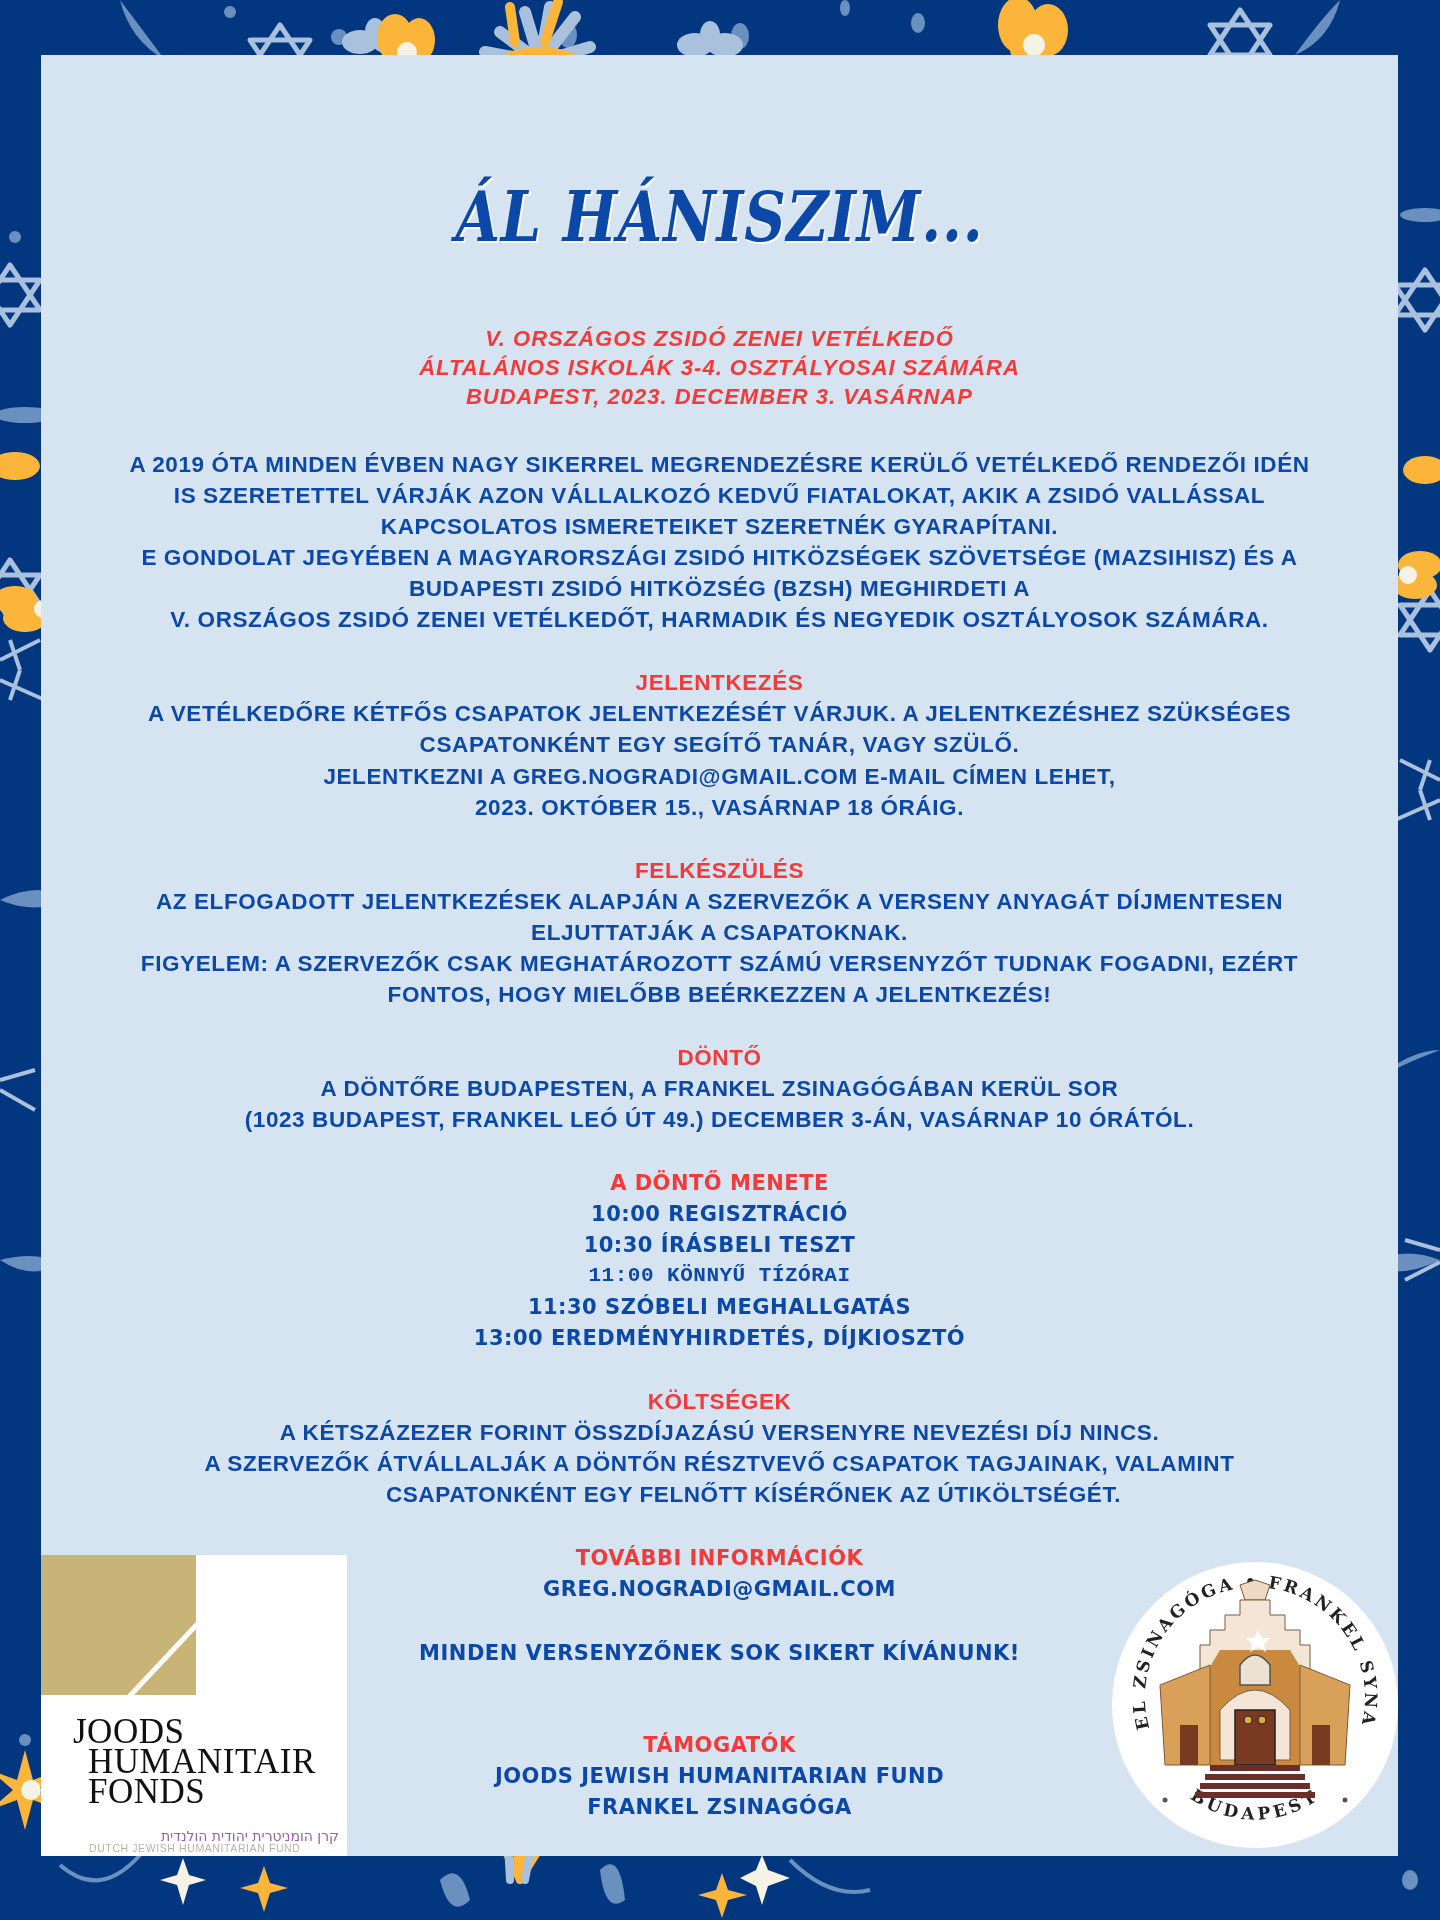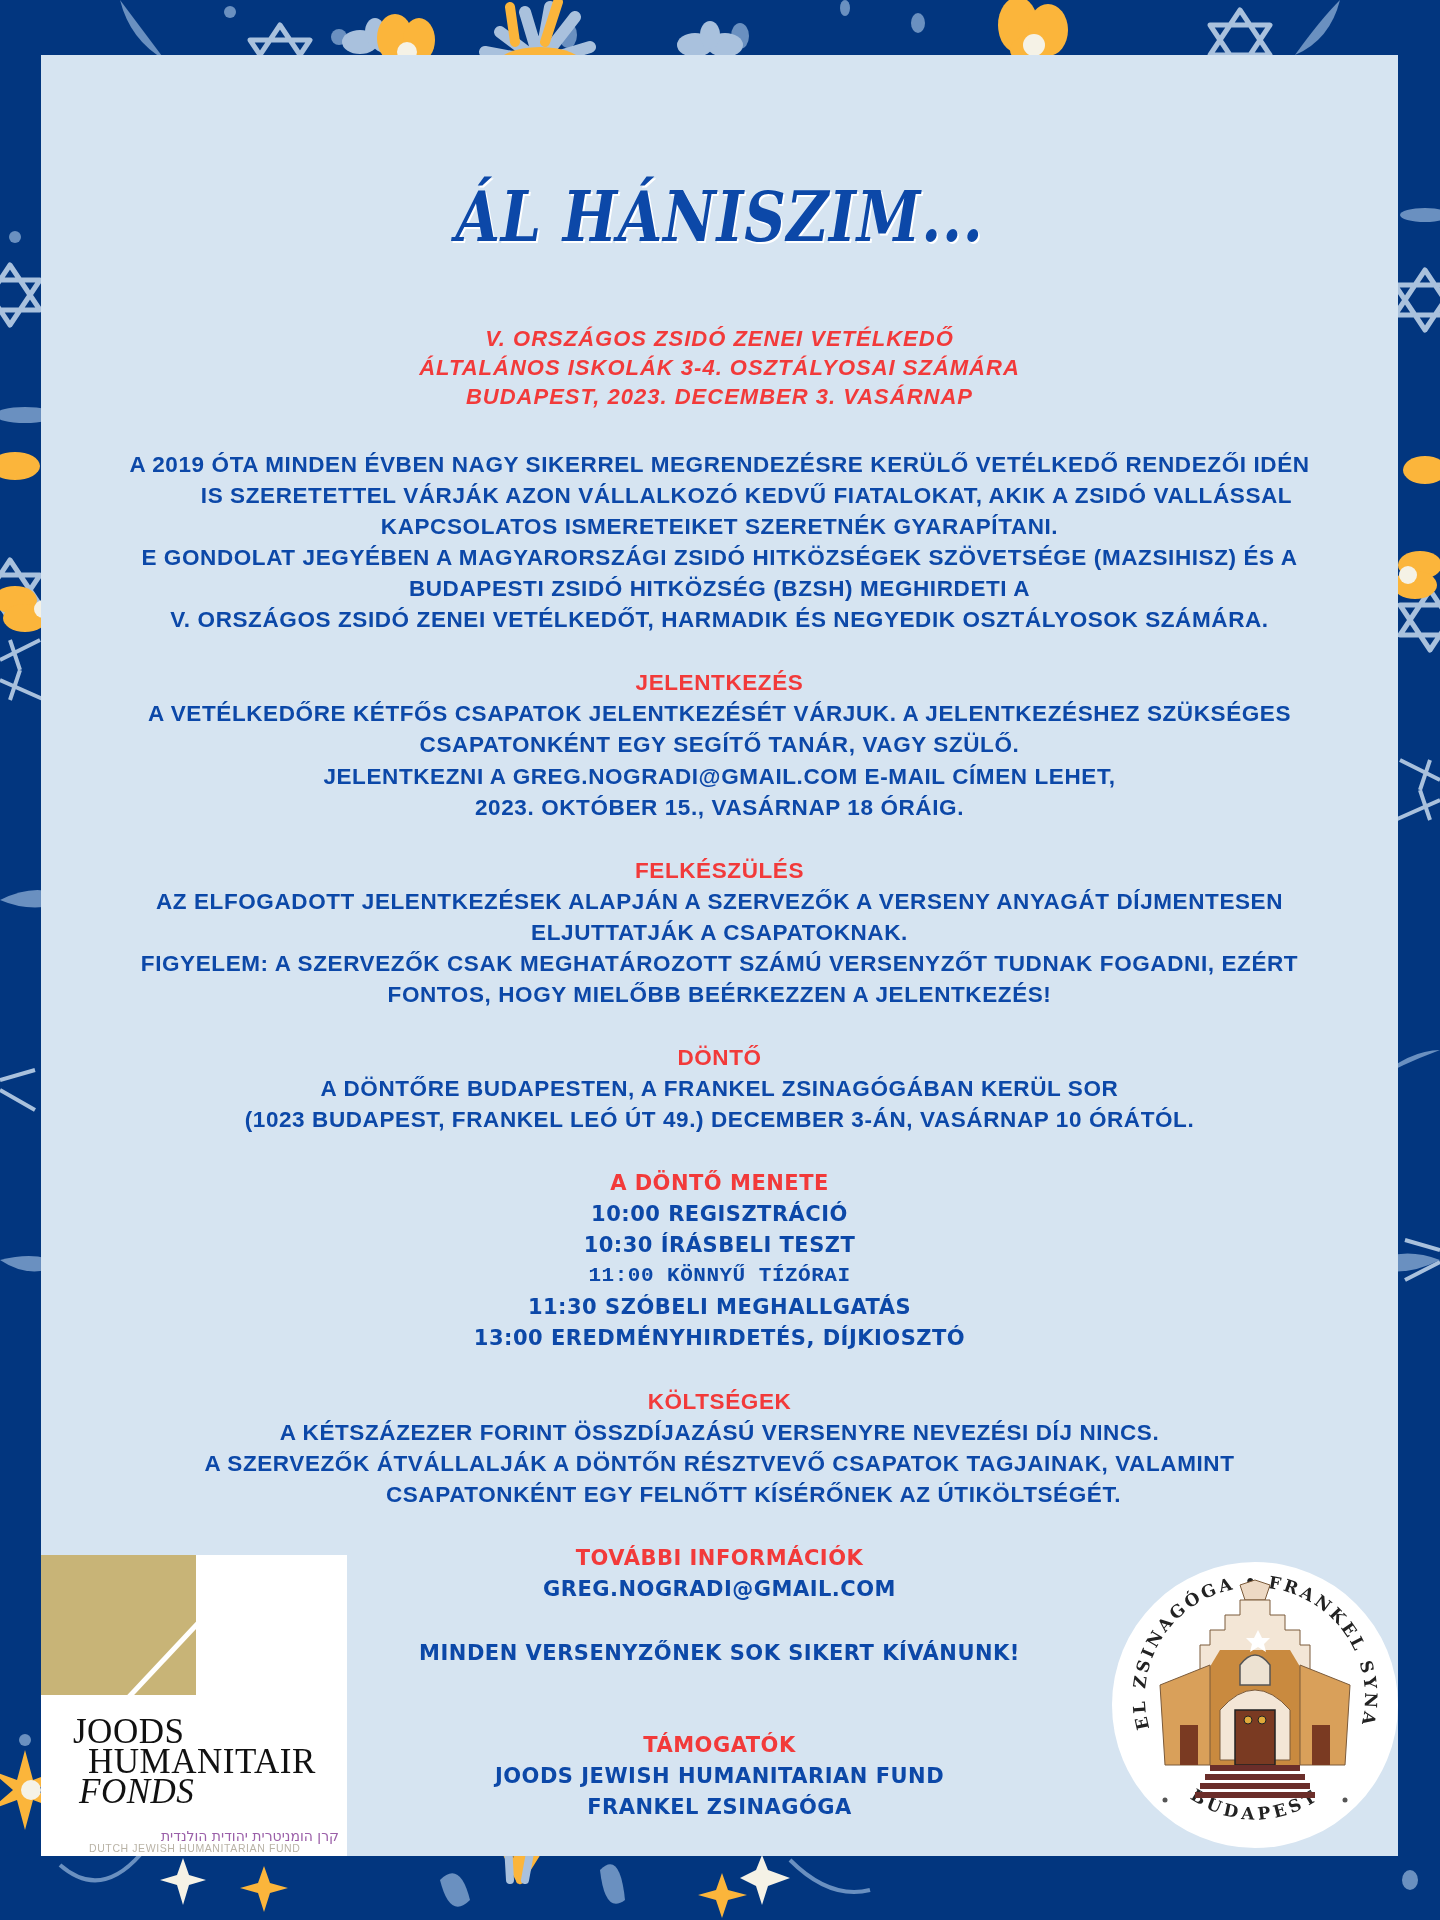--- a/index.html
+++ b/index.html
@@ -125,21 +125,21 @@
   <div class="line title" style="top:120px;">ÁL HÁNISZIM...</div>
 
   <div>
     <div class="line sub" style="top:271px;">V. ORSZÁGOS ZSIDÓ ZENEI VETÉLKEDŐ</div>
     <div class="line sub" style="top:300px;">ÁLTALÁNOS ISKOLÁK 3-4. OSZTÁLYOSAI SZÁMÁRA</div>
     <div class="line sub" style="top:329px;">BUDAPEST, 2023. DECEMBER 3. VASÁRNAP</div>
   </div>
 
   <div>
     <div class="line body" style="top:397px;">A 2019 ÓTA MINDEN ÉVBEN NAGY SIKERREL MEGRENDEZÉSRE KERÜLŐ VETÉLKEDŐ RENDEZŐI IDÉN</div>
-    <div class="line body" style="top:428px;padding-left:27px;">IS SZERETETTEL VÁRJÁK AZON VÁLLALKOZÓ KEDVŰ FIATALOKAT, AKIK A ZSIDÓ VALLÁSSAL</div>
+    <div class="line body" style="top:428px;">IS SZERETETTEL VÁRJÁK AZON VÁLLALKOZÓ KEDVŰ FIATALOKAT, AKIK A ZSIDÓ VALLÁSSAL</div>
     <div class="line body" style="top:459px;">KAPCSOLATOS ISMERETEIKET SZERETNÉK GYARAPÍTANI.</div>
     <div class="line body" style="top:490px;">E GONDOLAT JEGYÉBEN A MAGYARORSZÁGI ZSIDÓ HITKÖZSÉGEK SZÖVETSÉGE (MAZSIHISZ) ÉS A</div>
     <div class="line body" style="top:521px;">BUDAPESTI ZSIDÓ HITKÖZSÉG (BZSH) MEGHIRDETI A</div>
     <div class="line body" style="top:552px;">V. ORSZÁGOS ZSIDÓ ZENEI VETÉLKEDŐT, HARMADIK ÉS NEGYEDIK OSZTÁLYOSOK SZÁMÁRA.</div>
   </div>
 
   <div>
     <div class="line head" style="top:615px;">JELENTKEZÉS</div>
     <div class="line body" style="top:646px;">A VETÉLKEDŐRE KÉTFŐS CSAPATOK JELENTKEZÉSÉT VÁRJUK. A JELENTKEZÉSHEZ SZÜKSÉGES</div>
     <div class="line body" style="top:677px;">CSAPATONKÉNT EGY SEGÍTŐ TANÁR, VAGY SZÜLŐ.</div>
@@ -191,21 +191,21 @@
   </div>
 </div>
 
 <div class="logo-jhf">
   <div class="gold"></div>
   <svg style="position:absolute;left:0;top:0;" width="160" height="145">
     <line x1="160" y1="65" x2="85" y2="145" stroke="#ffffff" stroke-width="5"></line>
   </svg>
   <div class="name" style="top:162px;">JOODS</div>
   <div class="name" style="top:192px;left:47px;">HUMANITAIR</div>
-  <div class="name" style="top:222px;left:38px;font-style:italic;">FONDS</div>
+  <div class="name" style="top:222px;left:47px;">FONDS</div>
   <div class="hebrew">קרן הומניטרית יהודית הולנדית</div>
   <div class="eng">DUTCH JEWISH HUMANITARIAN FUND</div>
 </div>
 
 <div class="logo-frankel">
   <svg width="290" height="290" viewBox="0 0 290 290" xmlns="http://www.w3.org/2000/svg">
     <defs>
       <path id="ringTop" d="M 40 170 A 110 110 0 1 1 250 170"></path>
       <path id="ringBottom" d="M 70 230 A 110 110 0 0 0 220 230"></path>
     </defs>

